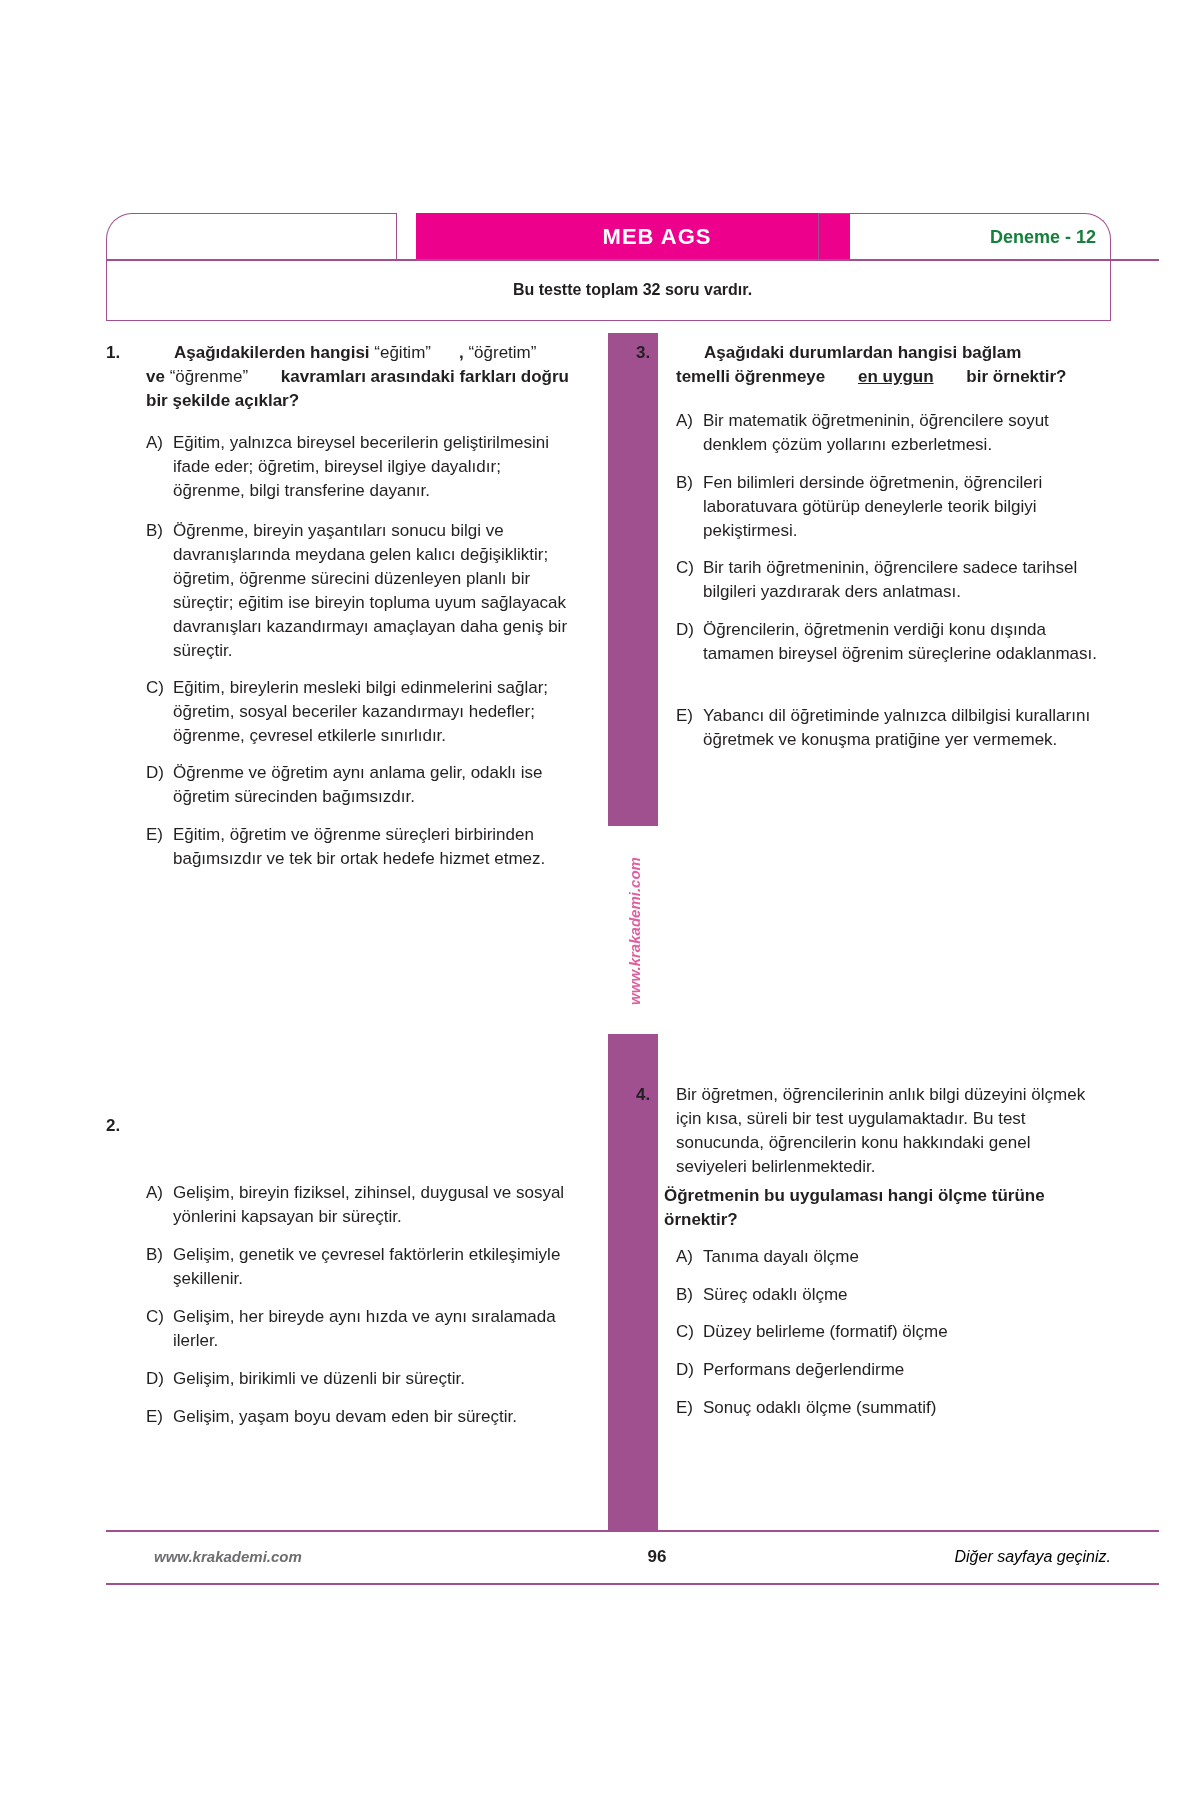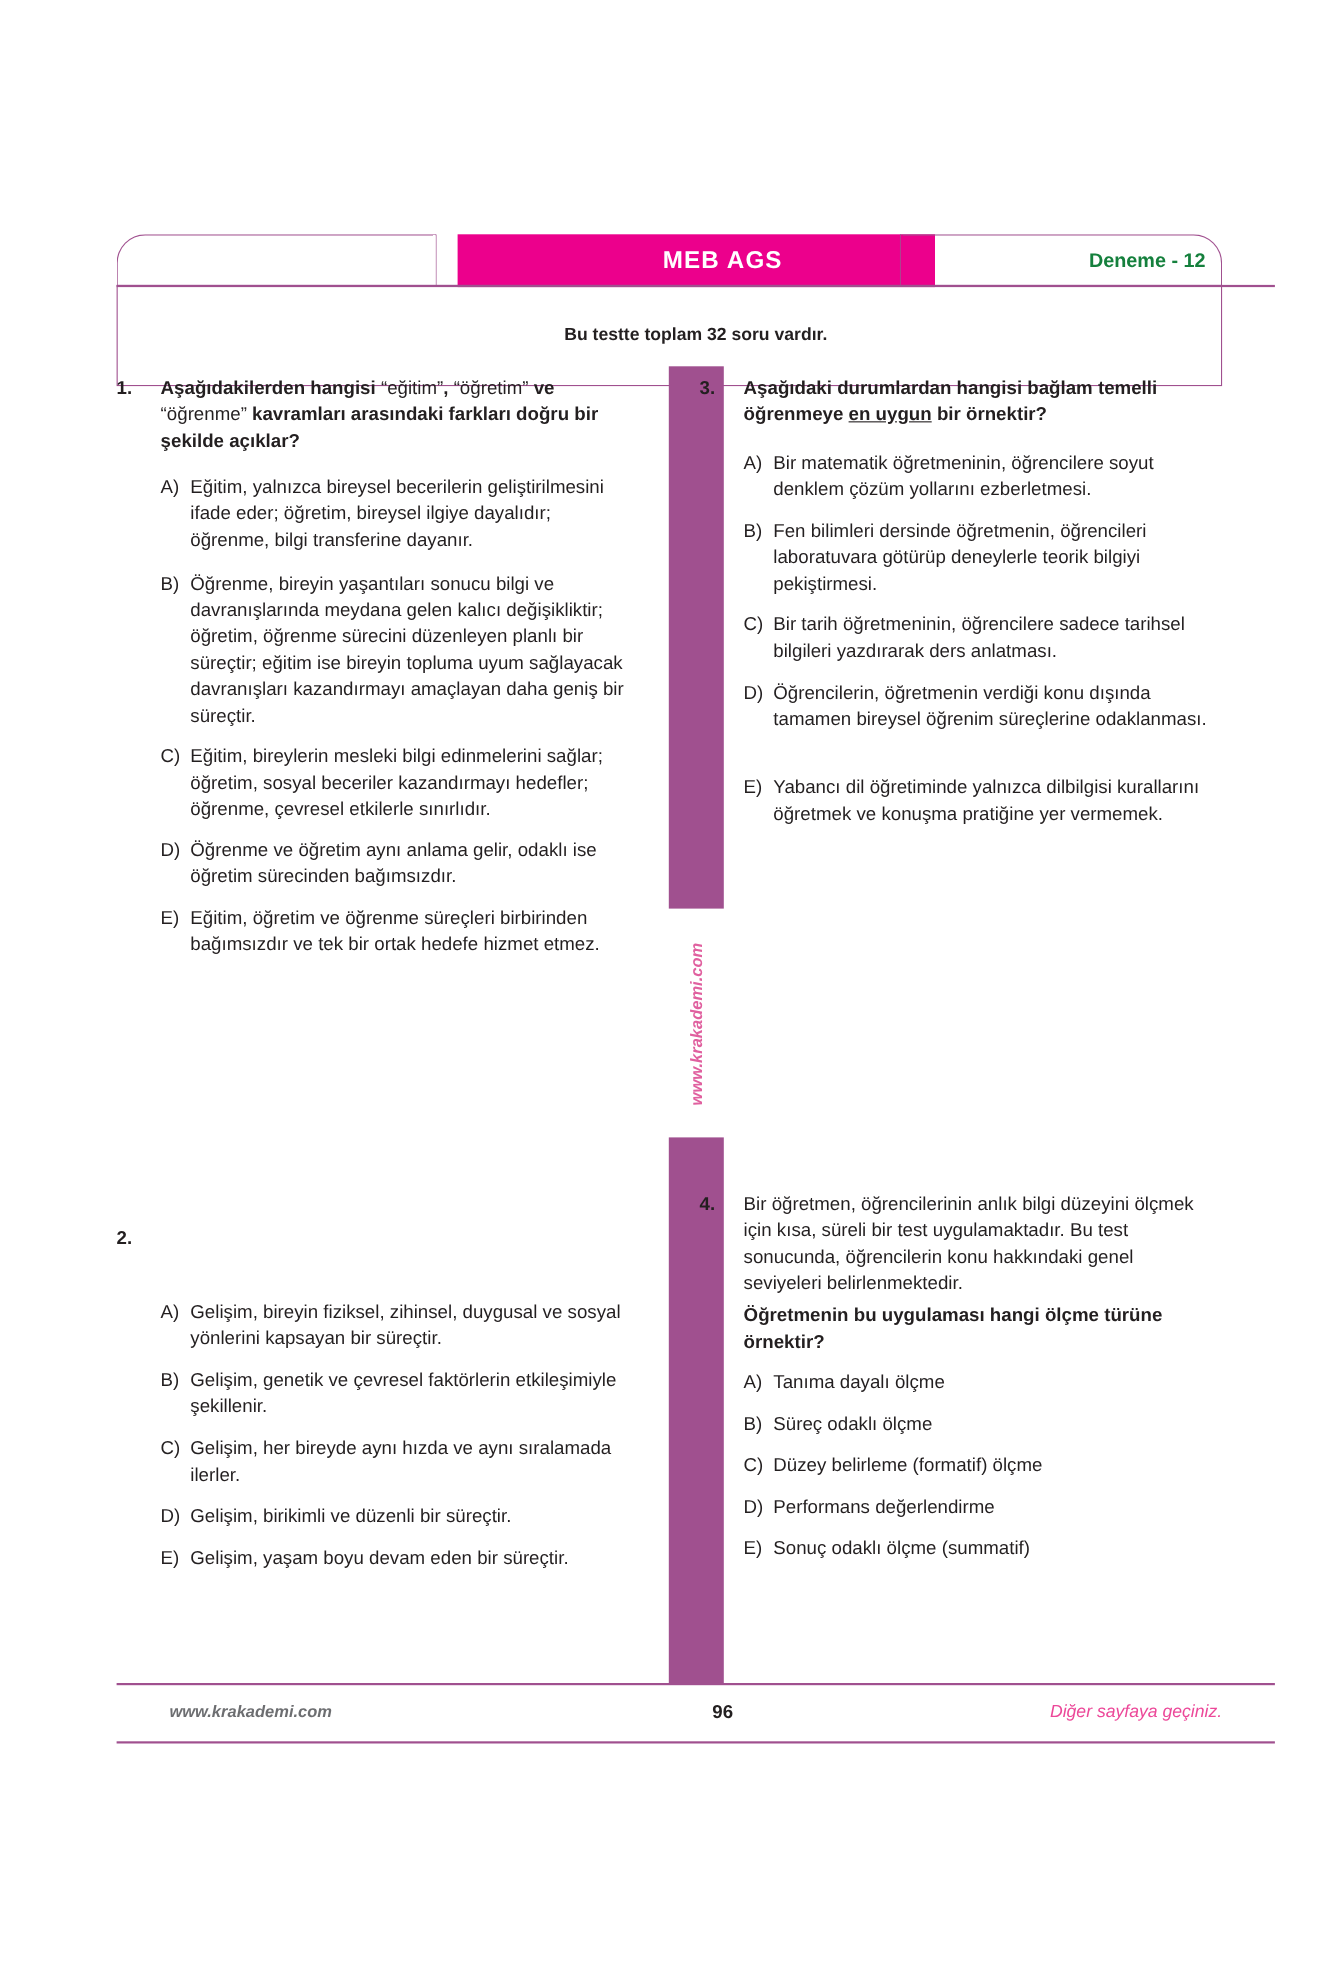--- a/index.html
+++ b/index.html
@@ -10,45 +10,45 @@
   
   .hdr-left { left:106px; top:213px; width:291px; height:47px; border:1.5px solid #a0508f;
               border-bottom:none; border-top-left-radius:26px; box-sizing:border-box; }
   .hdr-mid { left:416px; top:213px; width:386px; height:48px; background:#ec008c;
              color:#fff; font-weight:bold; font-size:22px; letter-spacing:1px;
              display:flex; align-items:center; justify-content:center; }
   .hdr-right { left:818px; top:213px; width:293px; height:47px; border:1.5px solid #a0508f;
                border-bottom:none; border-top-right-radius:26px; box-sizing:border-box;
                display:flex; align-items:center; justify-content:flex-end; padding-right:14px;
                font-weight:bold; font-size:18px; color:#15803d; }
-  .info-box { left:106px; top:259px; width:1005px; height:92px; border:1.5px solid #a0508f;
+  .info-box { left:106px; top:259px; width:1005px; height:62px; border:1.5px solid #a0508f;
               box-sizing:border-box; display:flex; align-items:center; justify-content:center;
               font-weight:bold; font-size:16px;text-align:center; }
   .hdr-underline { left:106px; top:259px; width:1005px; height:2px; background:#a0508f; }
 
   .col-divider { left:608px; width:1.5px; background:#a0508f; }
   .watermark { left:555px; top:848px; width:110px; height:166px; }
   .watermark span { position:absolute; left:50%; top:50%; transform:translate(-50%,-50%) rotate(-90deg);
                     white-space:nowrap; color:#e0609f; font-style:italic; font-weight:bold; font-size:15px; }
 
   
   .q { position:absolute; font-size:17px; line-height:24px; }
   .q-num { position:absolute; left:0; top:0; font-weight:bold; }
   .q-stem { margin-left:40px; }
-  .b { font-weight:bold; }
+  .b { font-weight:bold;margin-left:28px; }
   .u { text-decoration:underline; }
   .opt { position:absolute; left:40px; }
   .opt-letter { position:absolute; left:0; top:0; }
   .opt-text { margin-left:27px; display:block; }
 
   
   .foot-line { left:106px; width:1005px; height:1.5px; background:#a0508f; }
   .foot-left { left:106px; top:1548px; font-style:italic; font-weight:bold; font-size:15px; color:#6d6e71; }
   .foot-mid { left:580px; top:1547px; width:58px; text-align:center; font-weight:bold; font-size:17px; }
-  .foot-right { right:89px; top:1548px; font-style:italic; font-size:16px; color:#ec4899; }
+  .foot-right { right:89px; top:1548px; font-style:italic; font-size:16px; color:#000000; }
 </style>
 </head>
 <body>
 
 <div class="abs hdr-left"></div>
 <div class="abs hdr-mid">MEB AGS</div>
 <div class="abs hdr-right">Deneme - 12</div>
 <div class="abs info-box">
   <span>Bu testte toplam 32 soru vardır.</span>
 </div>

